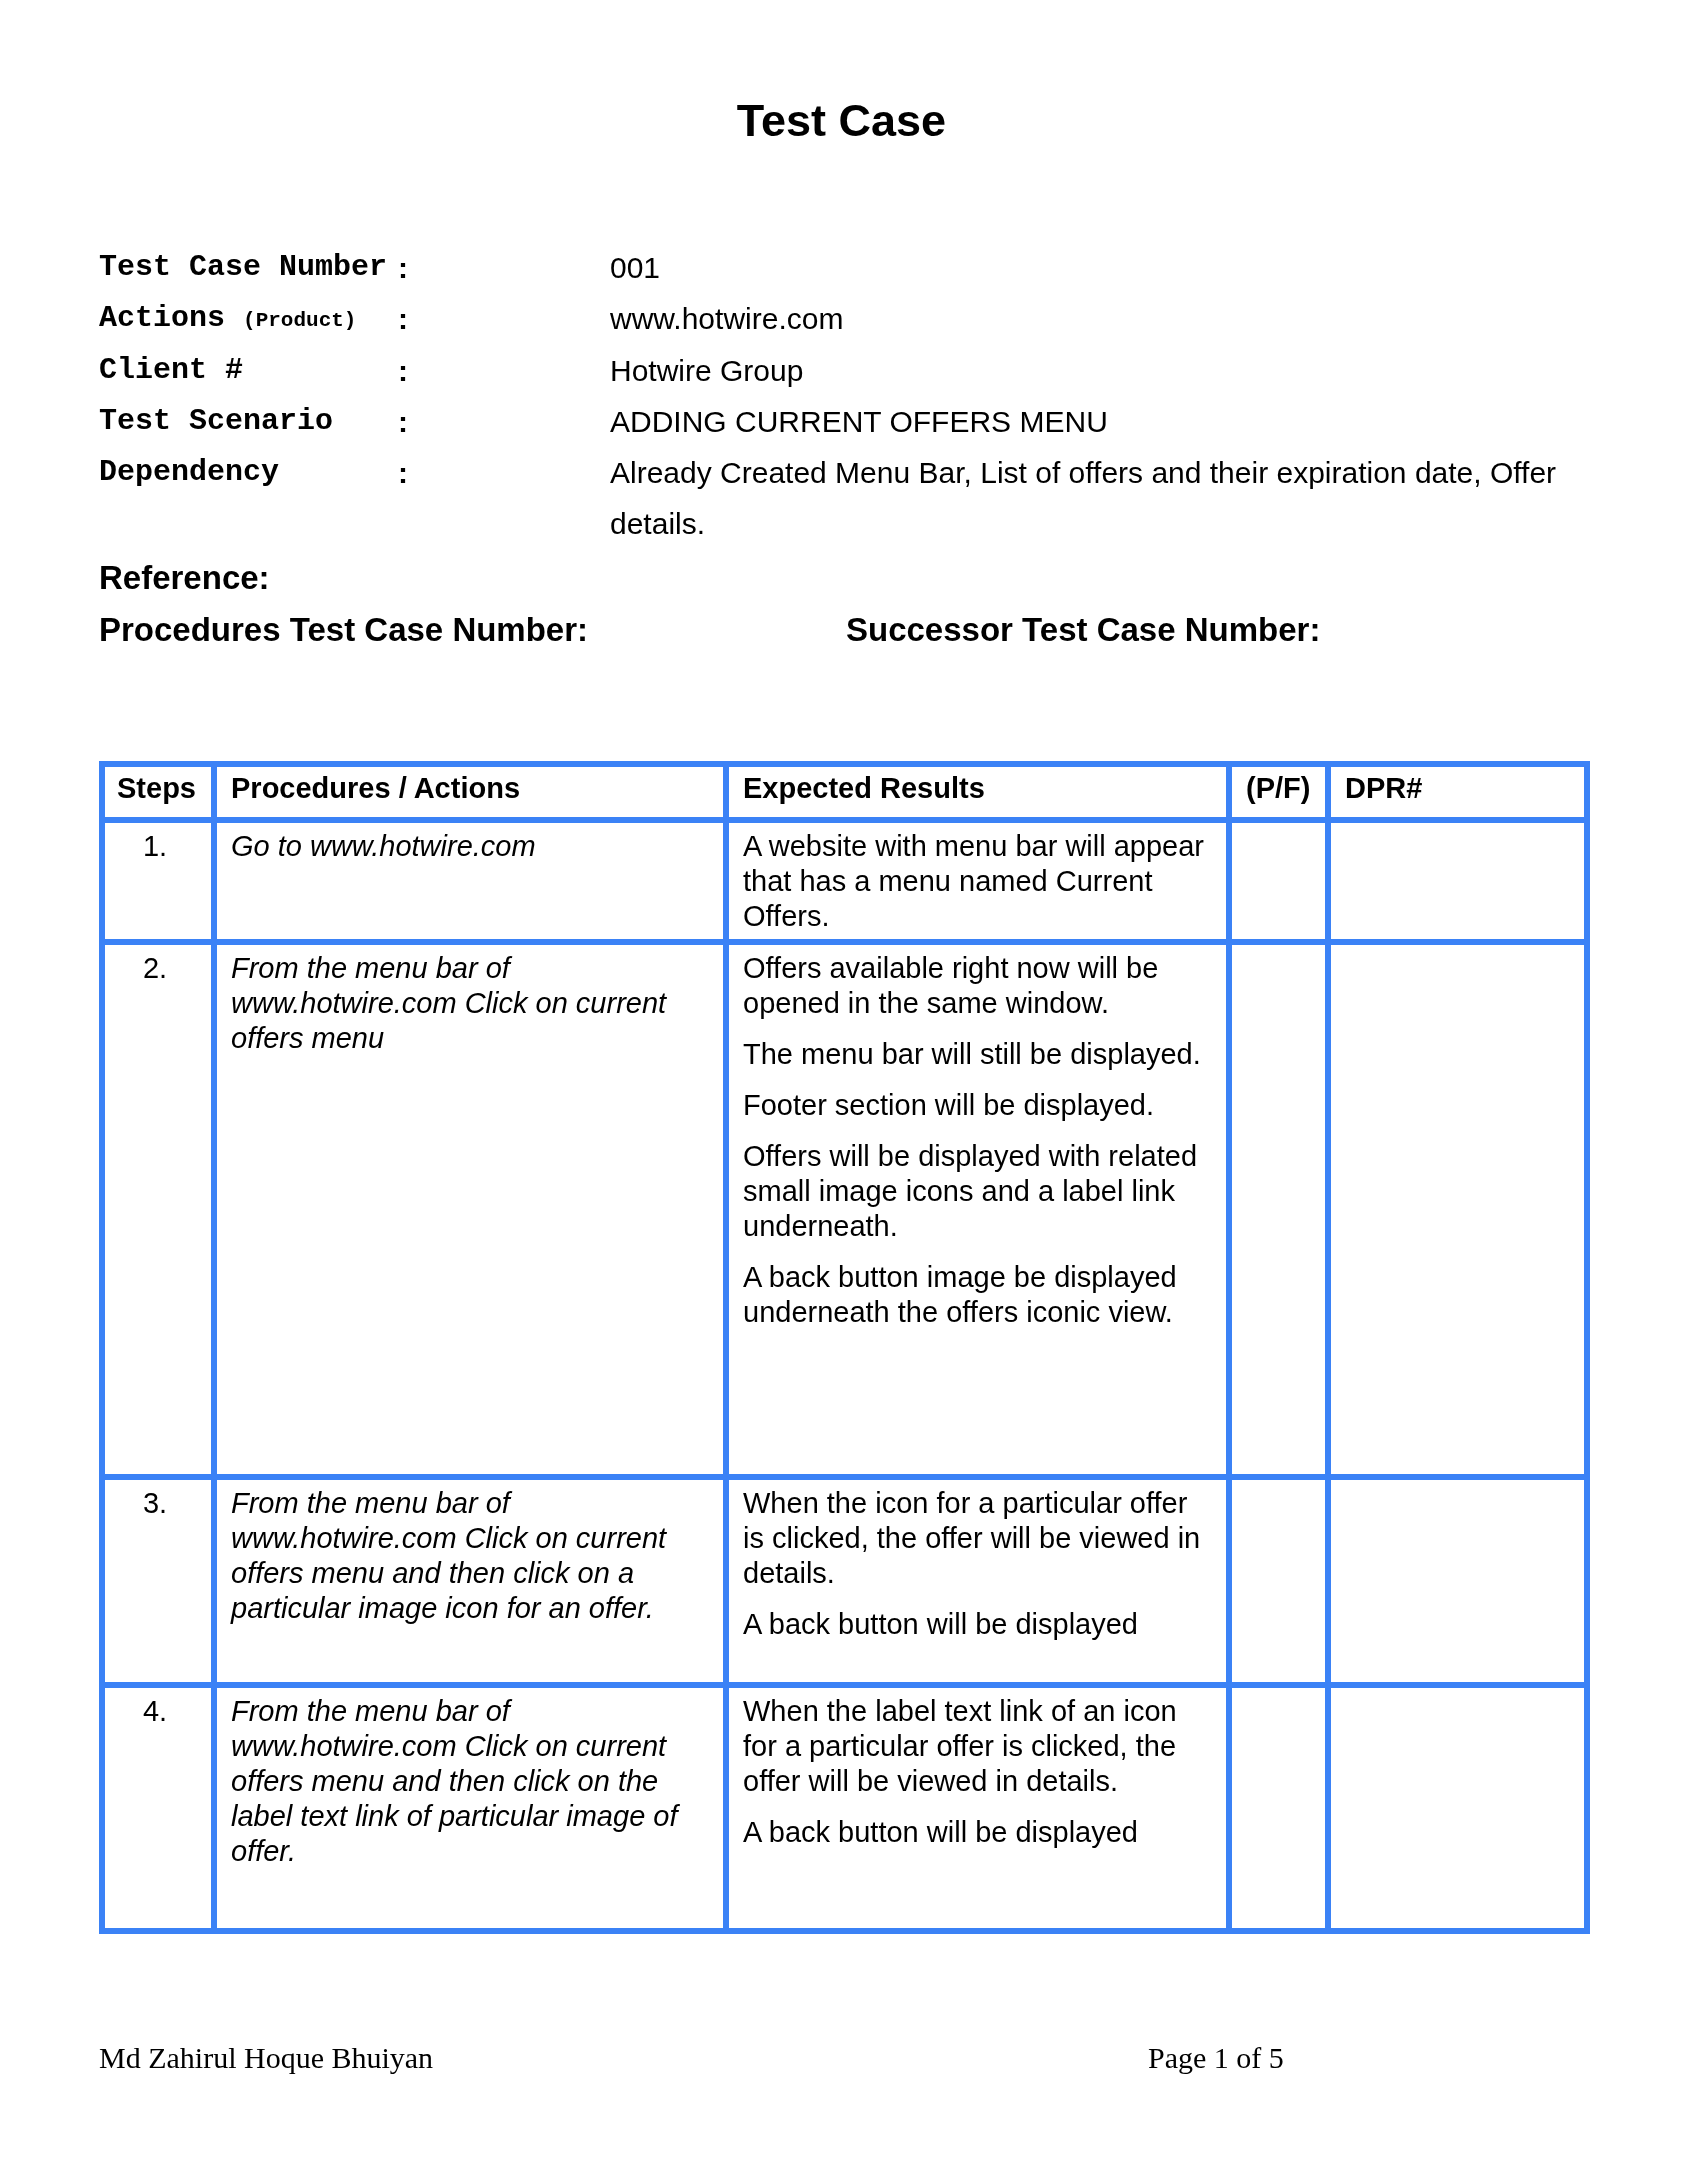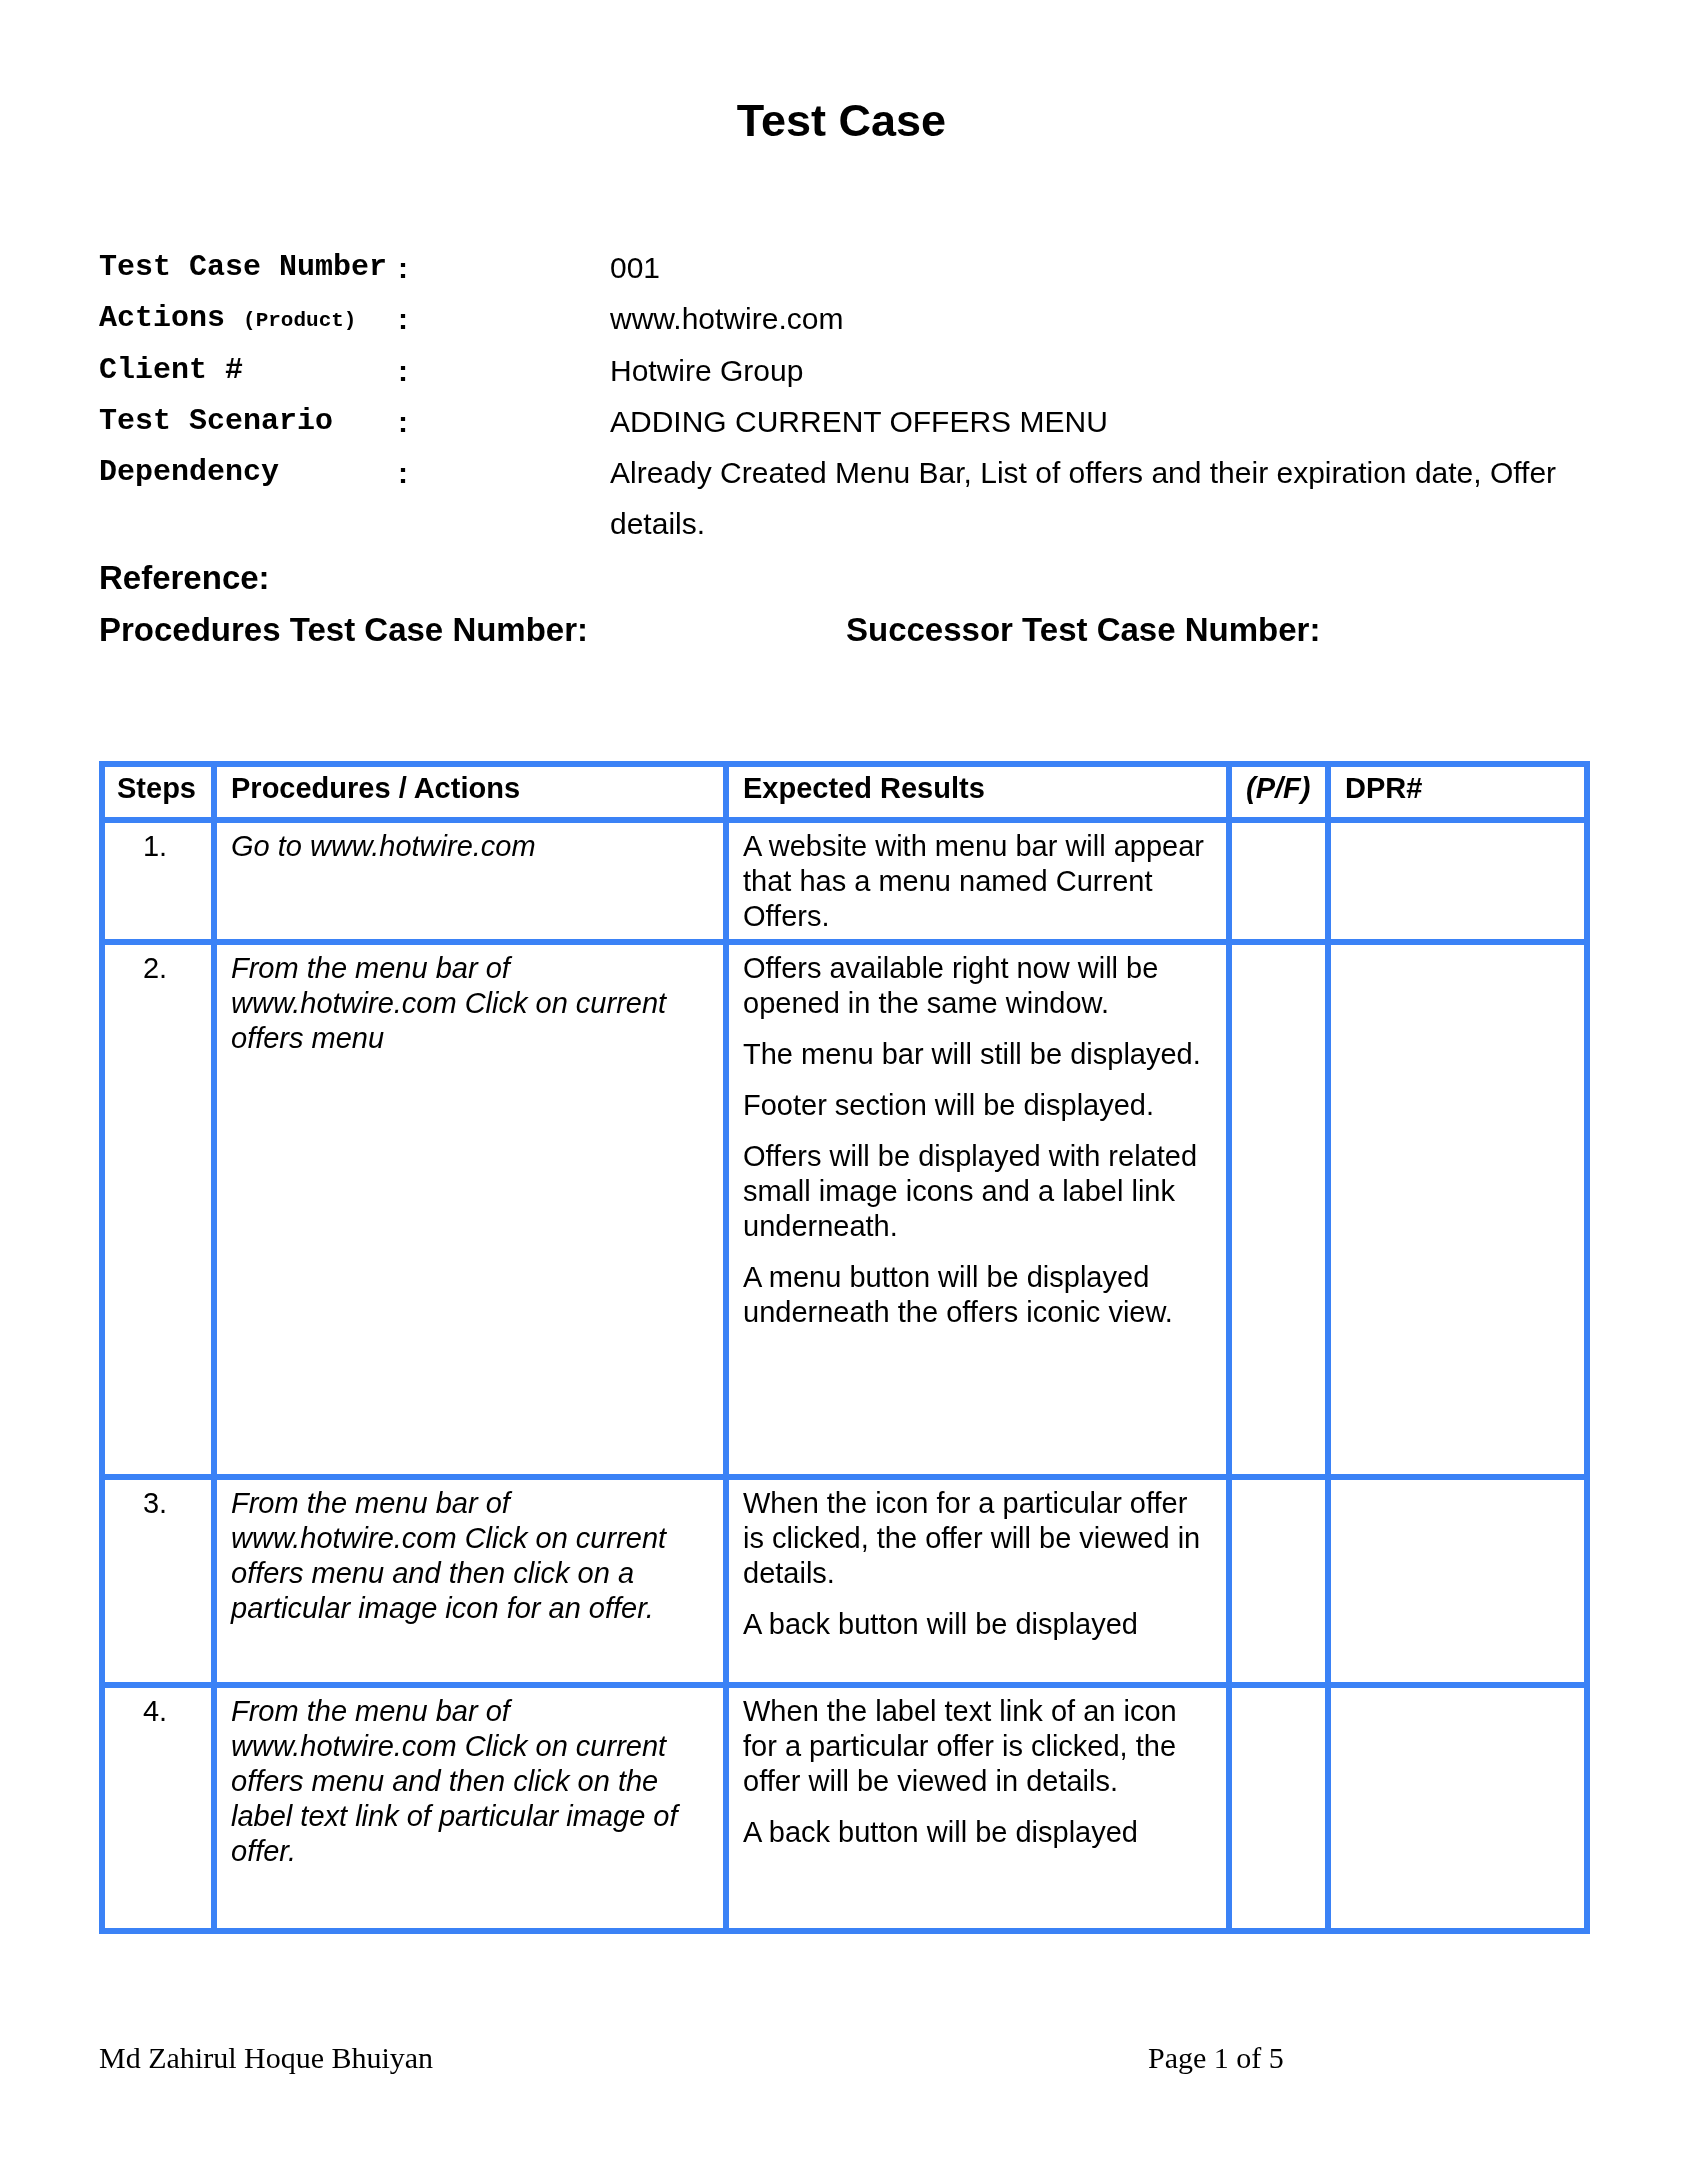--- a/index.html
+++ b/index.html
@@ -90,21 +90,21 @@
     <col style="width:512px;">
     <col style="width:503px;">
     <col style="width:99px;">
     <col style="width:259px;">
   </colgroup>
   <thead>
     <tr>
       <th class="col-step">Steps</th>
       <th>Procedures / Actions</th>
       <th>Expected Results</th>
-      <th style="font-style:italic;">(P/F)</th>
+      <th style="">(P/F)</th>
       <th>DPR#</th>
     </tr>
   </thead>
   <tbody>
     <tr style="height:122px;">
       <td class="step-num">1.</td>
       <td class="proc">Go to www.hotwire.com</td>
       <td class="res">
         <p>A website with menu bar will appear that has a menu named Current Offers.</p>
       </td>
@@ -112,21 +112,21 @@
       <td></td>
     </tr>
     <tr style="height:535px;">
       <td class="step-num">2.</td>
       <td class="proc">From the menu bar of www.hotwire.com Click on current offers menu</td>
       <td class="res">
         <p>Offers available right now will be opened in the same window.</p>
         <p>The menu bar will still be displayed.</p>
         <p>Footer section will be displayed.</p>
         <p>Offers will be displayed with related small image icons and a label link underneath.</p>
-        <p>A menu button will be displayed underneath the offers iconic view.</p>
+        <p>A back button image be displayed underneath the offers iconic view.</p>
       </td>
       <td></td>
       <td></td>
     </tr>
     <tr style="height:208px;">
       <td class="step-num">3.</td>
       <td class="proc">From the menu bar of www.hotwire.com Click on current offers menu and then click on a particular image icon for an offer.</td>
       <td class="res">
         <p>When the icon for a particular offer is clicked, the offer will be viewed in details.</p>
         <p>A back button will be displayed</p>

